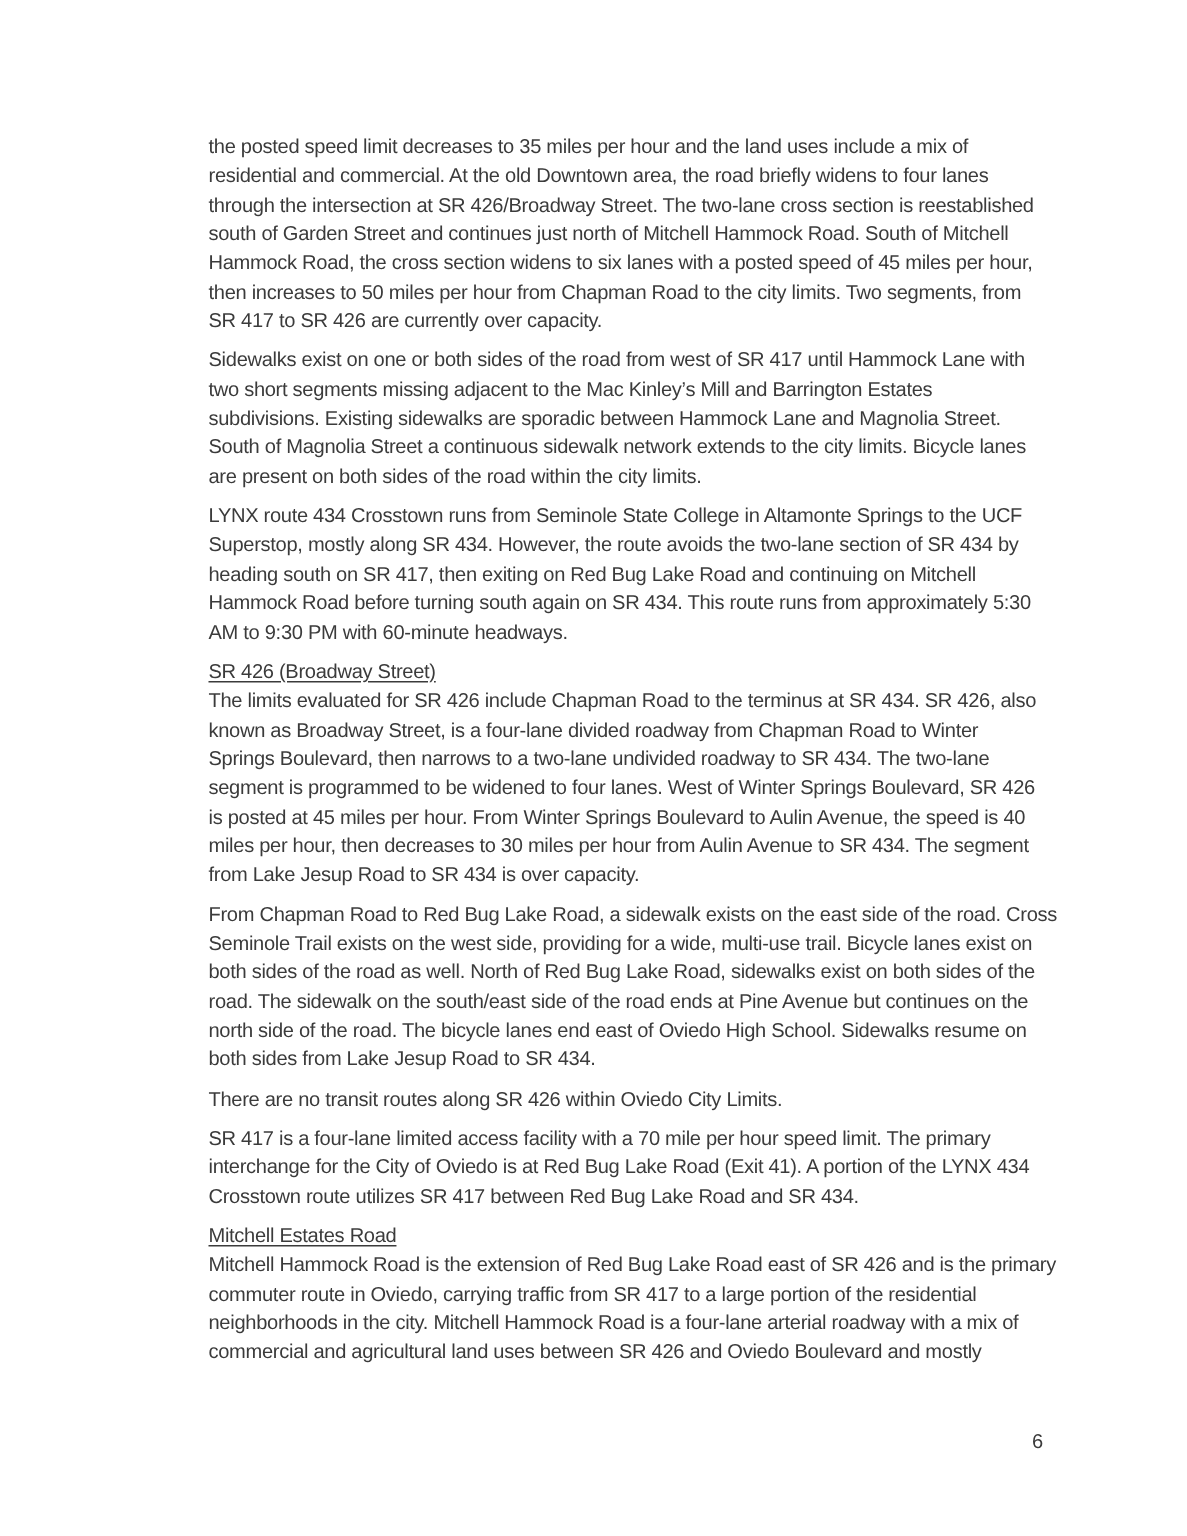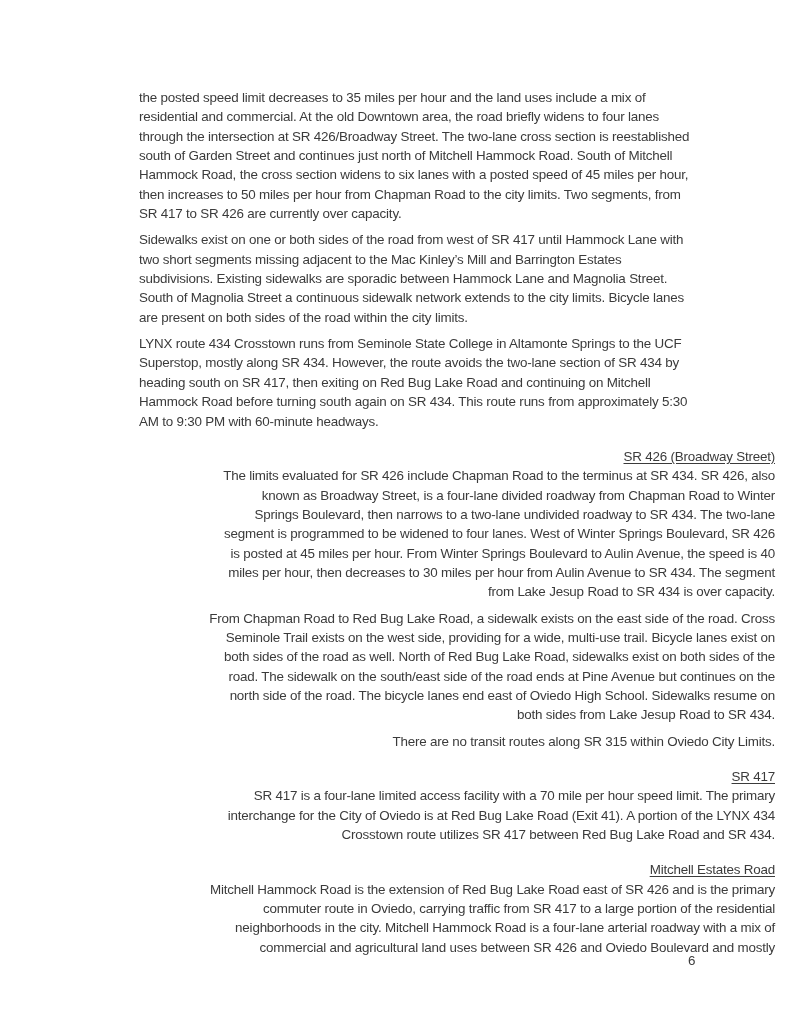--- a/index.html
+++ b/index.html
@@ -21,21 +21,21 @@
     top: 88px;
     width: 652px;
     font-size: 13.4px;
     line-height: 19.35px;
     letter-spacing: -0.2px;
   }
   .para {
     white-space: pre-line;
     margin: 0 0 7px 0;
   }
-  .section { margin: 16px; text-align: right; }
+  .section { margin: 0; }
   .heading {
     text-decoration: underline;
     text-underline-offset: 2px;
   }
   .page-number {
     position: absolute;
     left: 688px;
     top: 953px;
     font-size: 13.4px;
     color: #3b3b3b;
@@ -75,25 +75,24 @@
 segment is programmed to be widened to four lanes. West of Winter Springs Boulevard, SR 426
 is posted at 45 miles per hour. From Winter Springs Boulevard to Aulin Avenue, the speed is 40
 miles per hour, then decreases to 30 miles per hour from Aulin Avenue to SR 434. The segment
 from Lake Jesup Road to SR 434 is over capacity.</p>
       <p class="para">From Chapman Road to Red Bug Lake Road, a sidewalk exists on the east side of the road. Cross
 Seminole Trail exists on the west side, providing for a wide, multi-use trail. Bicycle lanes exist on
 both sides of the road as well. North of Red Bug Lake Road, sidewalks exist on both sides of the
 road. The sidewalk on the south/east side of the road ends at Pine Avenue but continues on the
 north side of the road. The bicycle lanes end east of Oviedo High School. Sidewalks resume on
 both sides from Lake Jesup Road to SR 434.</p>
-      <p class="para">There are no transit routes along SR 315 within Oviedo City Limits.</p>
+      <p class="para">There are no transit routes along SR 426 within Oviedo City Limits.</p>
     </div>
 
     <div class="section">
-      <div class="heading">SR 417</div>
       <p class="para">SR 417 is a four-lane limited access facility with a 70 mile per hour speed limit. The primary
 interchange for the City of Oviedo is at Red Bug Lake Road (Exit 41). A portion of the LYNX 434
 Crosstown route utilizes SR 417 between Red Bug Lake Road and SR 434.</p>
     </div>
 
     <div class="section">
       <div class="heading">Mitchell Estates Road</div>
       <p class="para">Mitchell Hammock Road is the extension of Red Bug Lake Road east of SR 426 and is the primary
 commuter route in Oviedo, carrying traffic from SR 417 to a large portion of the residential
 neighborhoods in the city. Mitchell Hammock Road is a four-lane arterial roadway with a mix of

